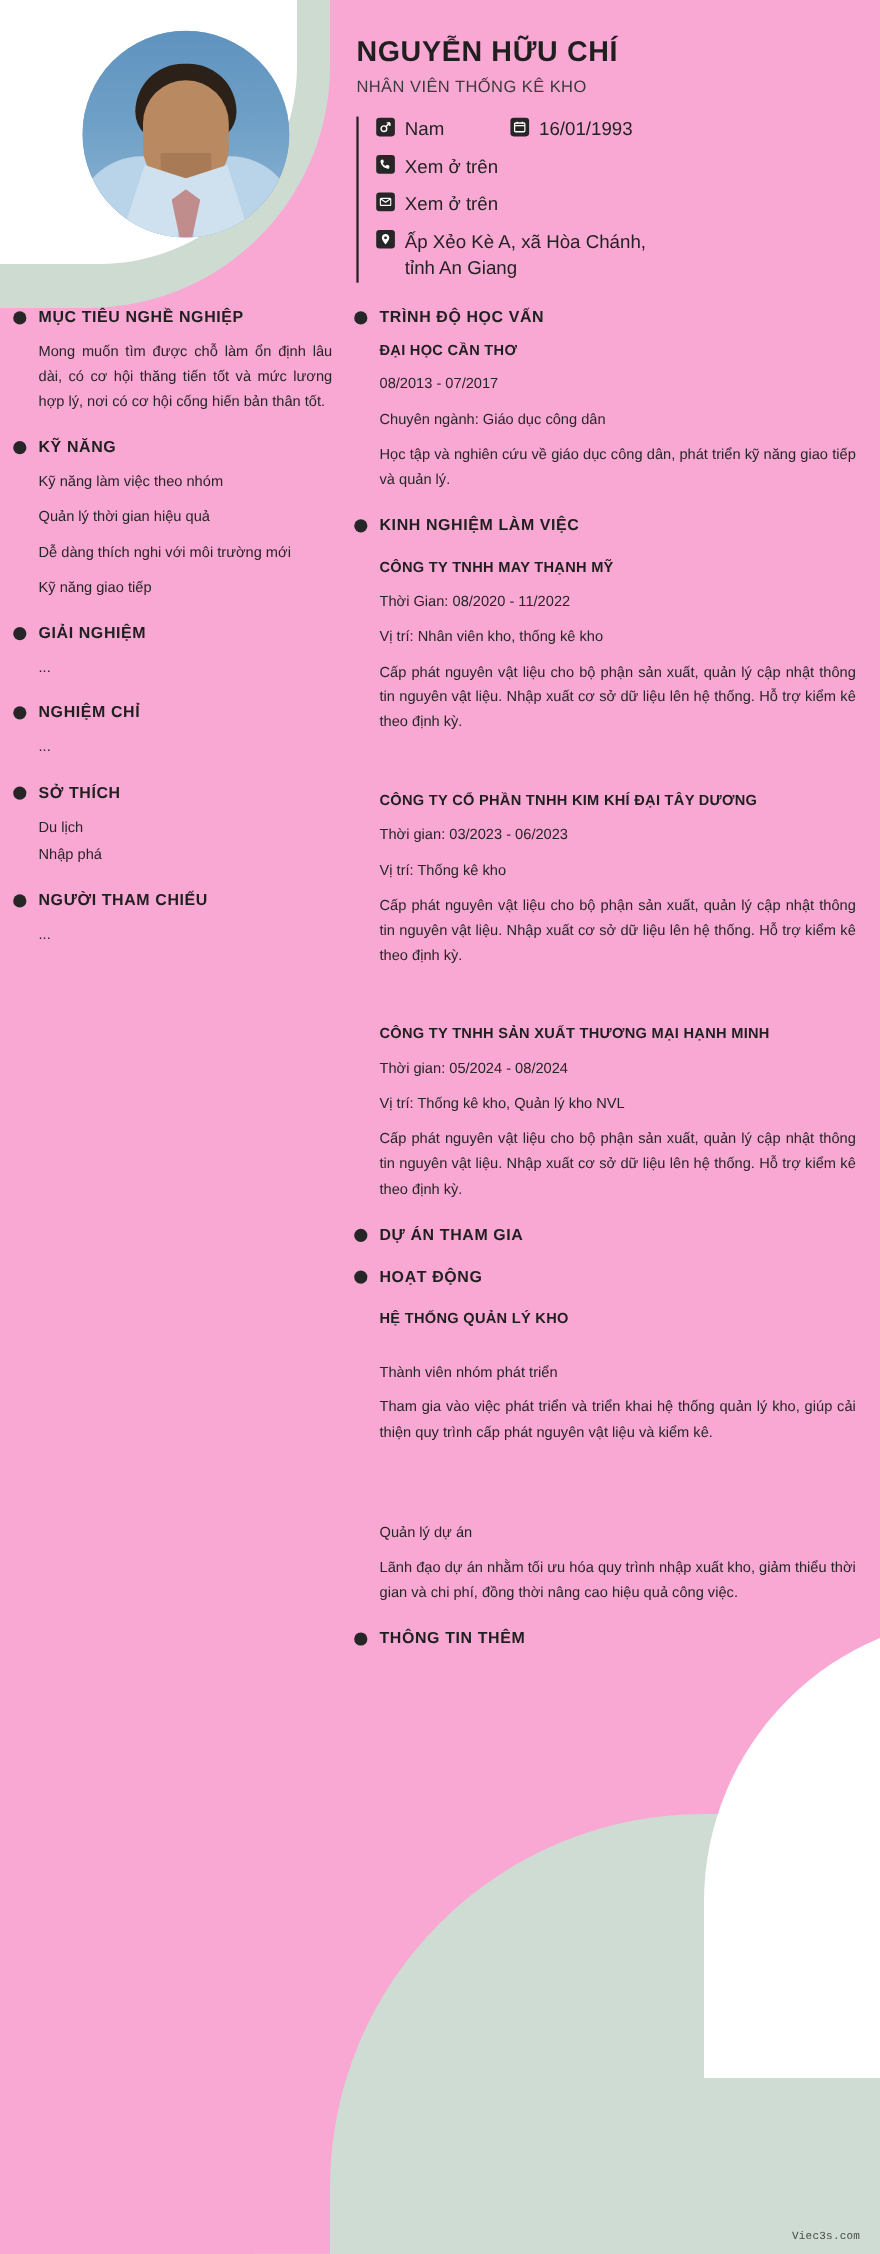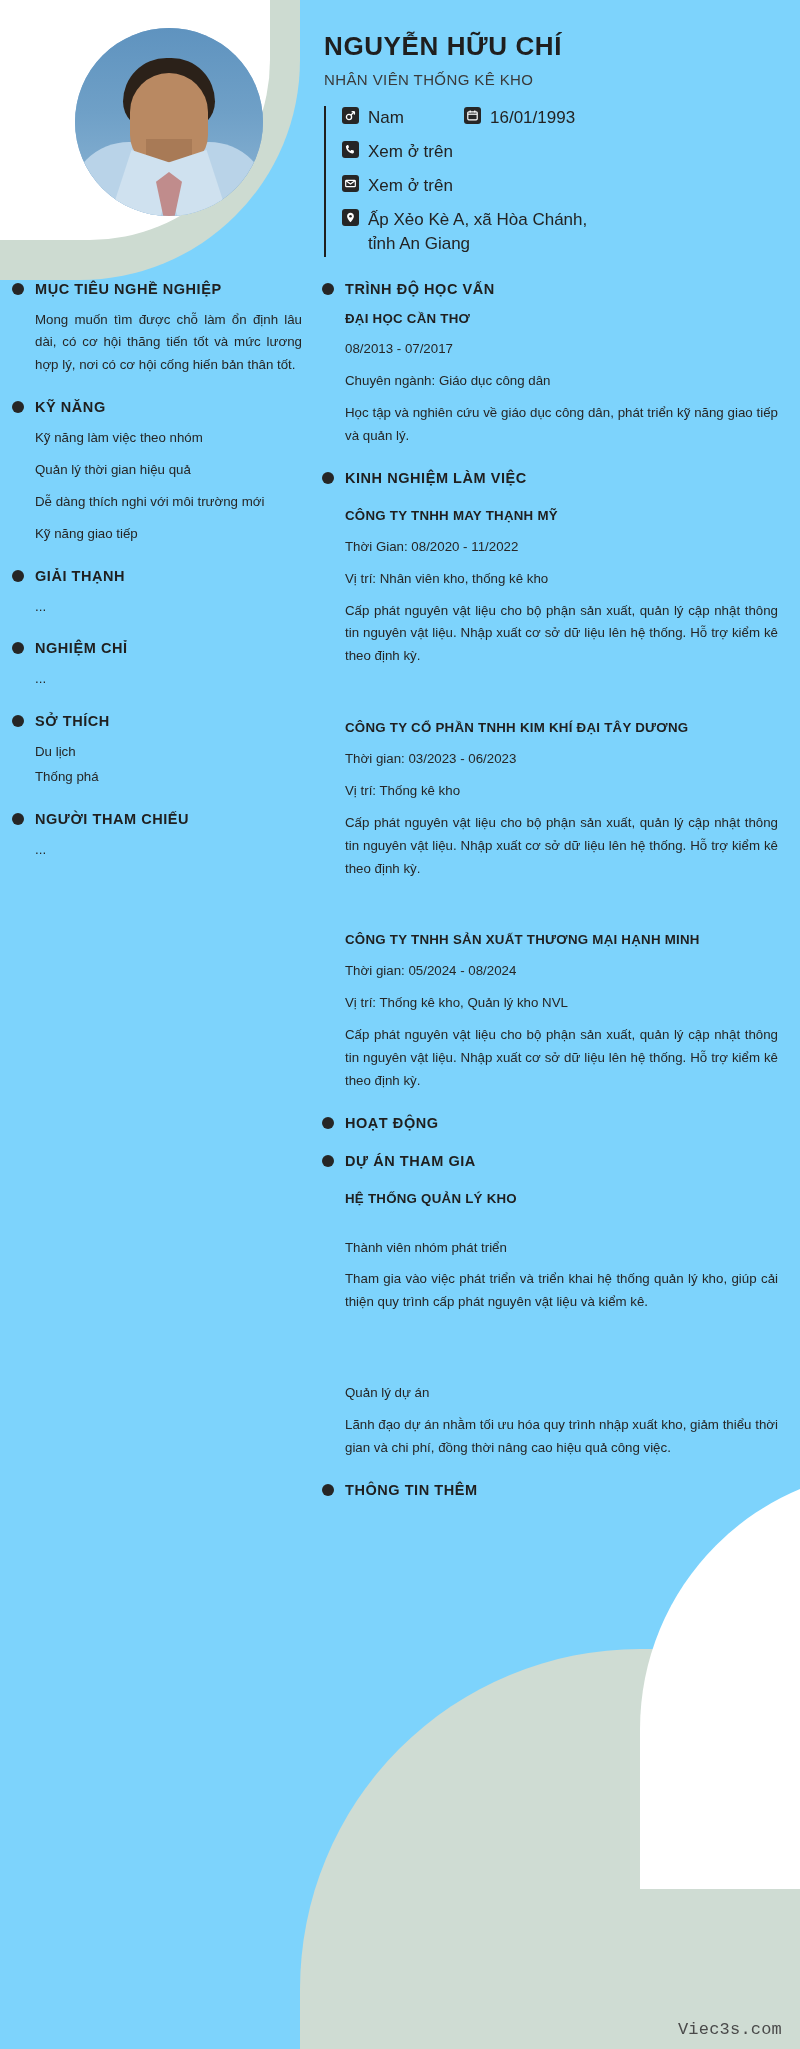--- a/index.html
+++ b/index.html
@@ -6,21 +6,21 @@
   html, body {
     width: 800px;
     background: #ffffff;
     font-family: "Liberation Sans", sans-serif;
     color: #2b2b2b;
   }
   .page {
     position: relative;
     width: 800px;
     height: 2049px;
-    background: #7dd3fc;
+    background: #f9a8d4;
     overflow: hidden;
   }
 
   
   .blob-top {
     position: absolute;
     left: -120px;
     top: -120px;
     width: 420px;
     height: 400px;
@@ -208,21 +208,21 @@
     margin-bottom: 9px;
   }
   .entry-gap { height: 14px; }
 
   .footer-brand {
     position: absolute;
     right: 18px;
     bottom: 10px;
     z-index: 5;
     font-family: "Liberation Mono", monospace;
-    font-size: 17px;
+    font-size: 10px;
     color: #4a4a4a;
     letter-spacing: 0.2px;
   }
 </style>
 </head>
 <body>
 
 <div class="page">
 
   <div class="blob-top"></div>
@@ -333,41 +333,41 @@
       </div>
       <div class="indent">
         <div class="line">Kỹ năng làm việc theo nhóm</div>
         <div class="line">Quản lý thời gian hiệu quả</div>
         <div class="line">Dễ dàng thích nghi với môi trường mới</div>
         <div class="line">Kỹ năng giao tiếp</div>
       </div>
 
       <div class="sec-title">
         <span class="dot"></span>
-        <h2>GIẢI THẠNH</h2>
+        <h2>GIẢI NGHIỆM</h2>
       </div>
       <div class="indent">
         <div class="ellipsis">...</div>
       </div>
 
       <div class="sec-title">
         <span class="dot"></span>
         <h2>NGHIỆM CHỈ</h2>
       </div>
       <div class="indent">
         <div class="ellipsis">...</div>
       </div>
 
       <div class="sec-title">
         <span class="dot"></span>
         <h2>SỞ THÍCH</h2>
       </div>
       <div class="indent">
         <div class="line tight">Du lịch</div>
-        <div class="line tight">Thống phá</div>
+        <div class="line tight">Nhập phá</div>
       </div>
 
       <div class="sec-title">
         <span class="dot"></span>
         <h2>NGƯỜI THAM CHIẾU</h2>
       </div>
       <div class="indent">
         <div class="ellipsis">...</div>
       </div>
 
@@ -414,26 +414,26 @@
           <div class="entry-title">CÔNG TY TNHH SẢN XUẤT THƯƠNG MẠI HẠNH MINH</div>
           <div class="entry-meta">Thời gian: 05/2024 - 08/2024</div>
           <div class="entry-meta">Vị trí: Thống kê kho, Quản lý kho NVL</div>
           <p class="para">Cấp phát nguyên vật liệu cho bộ phận sản xuất, quản lý cập nhật thông tin nguyên vật liệu. Nhập xuất cơ sở dữ liệu lên hệ thống. Hỗ trợ kiểm kê theo định kỳ.</p>
         </div>
 
       </div>
 
       <div class="sec-title">
         <span class="dot"></span>
+        <h2>DỰ ÁN THAM GIA</h2>
+      </div>
+
+      <div class="sec-title">
+        <span class="dot"></span>
         <h2>HOẠT ĐỘNG</h2>
-      </div>
-
-      <div class="sec-title">
-        <span class="dot"></span>
-        <h2>DỰ ÁN THAM GIA</h2>
       </div>
       <div class="indent">
 
         <div class="entry">
           <div class="entry-title">HỆ THỐNG QUẢN LÝ KHO</div>
           <div style="height:18px"></div>
           <div class="entry-meta">Thành viên nhóm phát triển</div>
           <p class="para">Tham gia vào việc phát triển và triển khai hệ thống quản lý kho, giúp cải thiện quy trình cấp phát nguyên vật liệu và kiểm kê.</p>
         </div>
 

